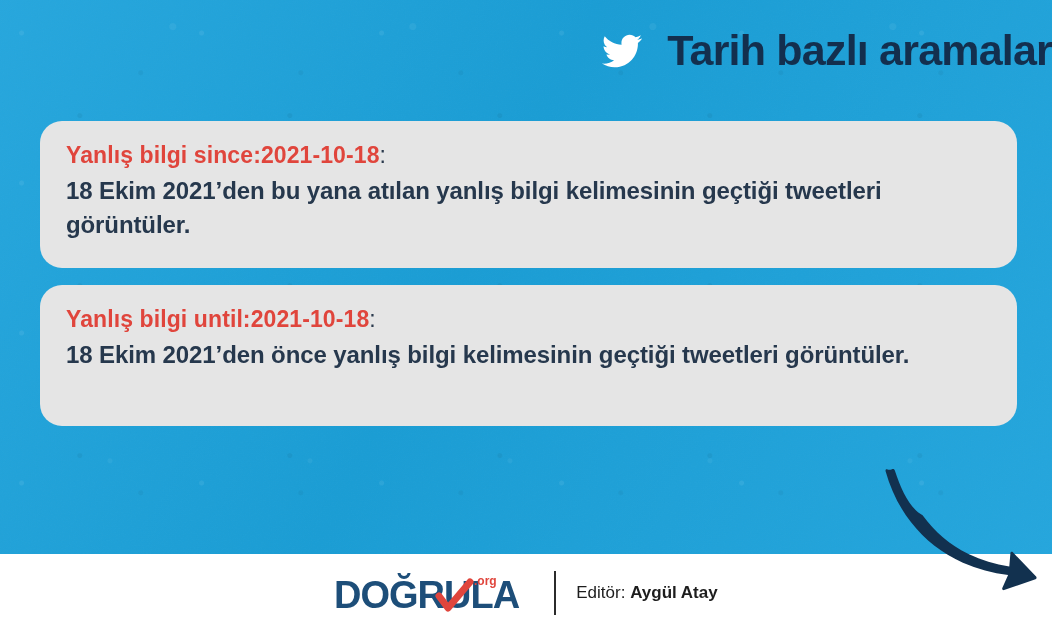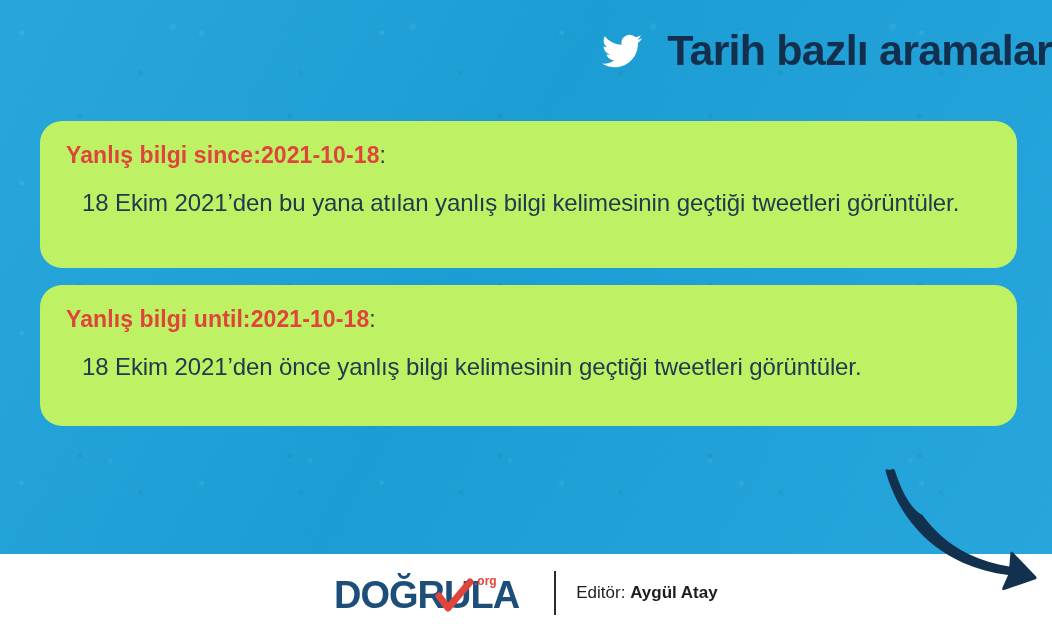--- a/index.html
+++ b/index.html
@@ -34,34 +34,34 @@
   .header{position:absolute;left:0;top:14px;width:1052px;height:72px;
           display:flex;align-items:center;justify-content:flex-end;gap:22px;}
   .bird{width:46px;height:40px;display:block;flex:0 0 auto;margin-top:2px;}
   .title{
     font-size:43px;font-weight:bold;color:#132f4e;letter-spacing:-0.8px;
     line-height:1;white-space:nowrap;
   }
 
   
   .card{
-    position:absolute;background:#bef264;border-radius:22px;
+    position:absolute;background:#e5e5e5;border-radius:22px;
     box-sizing:border-box;padding:20px 26px 16px 26px;
   }
   .card-1{left:40px;top:121px;width:977px;height:147px;}
   .card-2{left:40px;top:285px;width:977px;height:141px;}
 
   .card-head{
     font-size:23px;font-weight:bold;color:#e0453c;
     line-height:1.25;margin:0 0 4px 0;letter-spacing:.1px;
   }
   .card-head .colon{color:#2b3a4d;font-weight:normal;}
   .card-body{
-    font-size:24px;color:#26384d;line-height:1.42;margin:16px;
-    letter-spacing:-.1px;font-weight:normal;
+    font-size:24px;color:#26384d;line-height:1.42;margin:0;
+    letter-spacing:-.1px;font-weight:bold;
   }
 
   
   .arrow{position:absolute;left:862px;top:455px;width:190px;height:165px;}
 
   
   .footer{
     position:absolute;left:0;top:554px;width:1052px;height:78px;
     display:flex;align-items:center;justify-content:center;gap:20px;
   }

